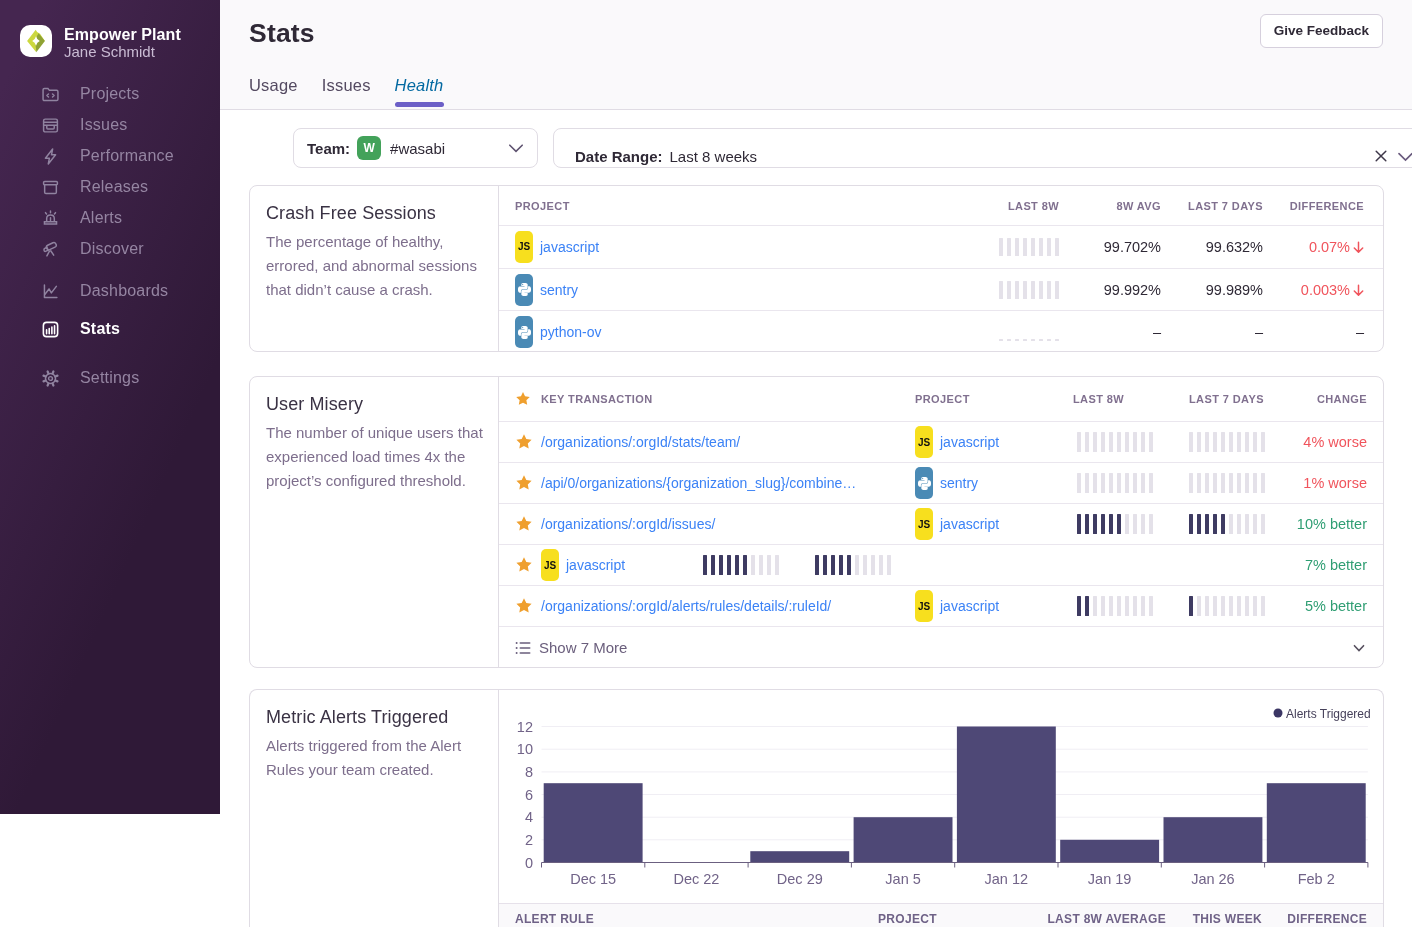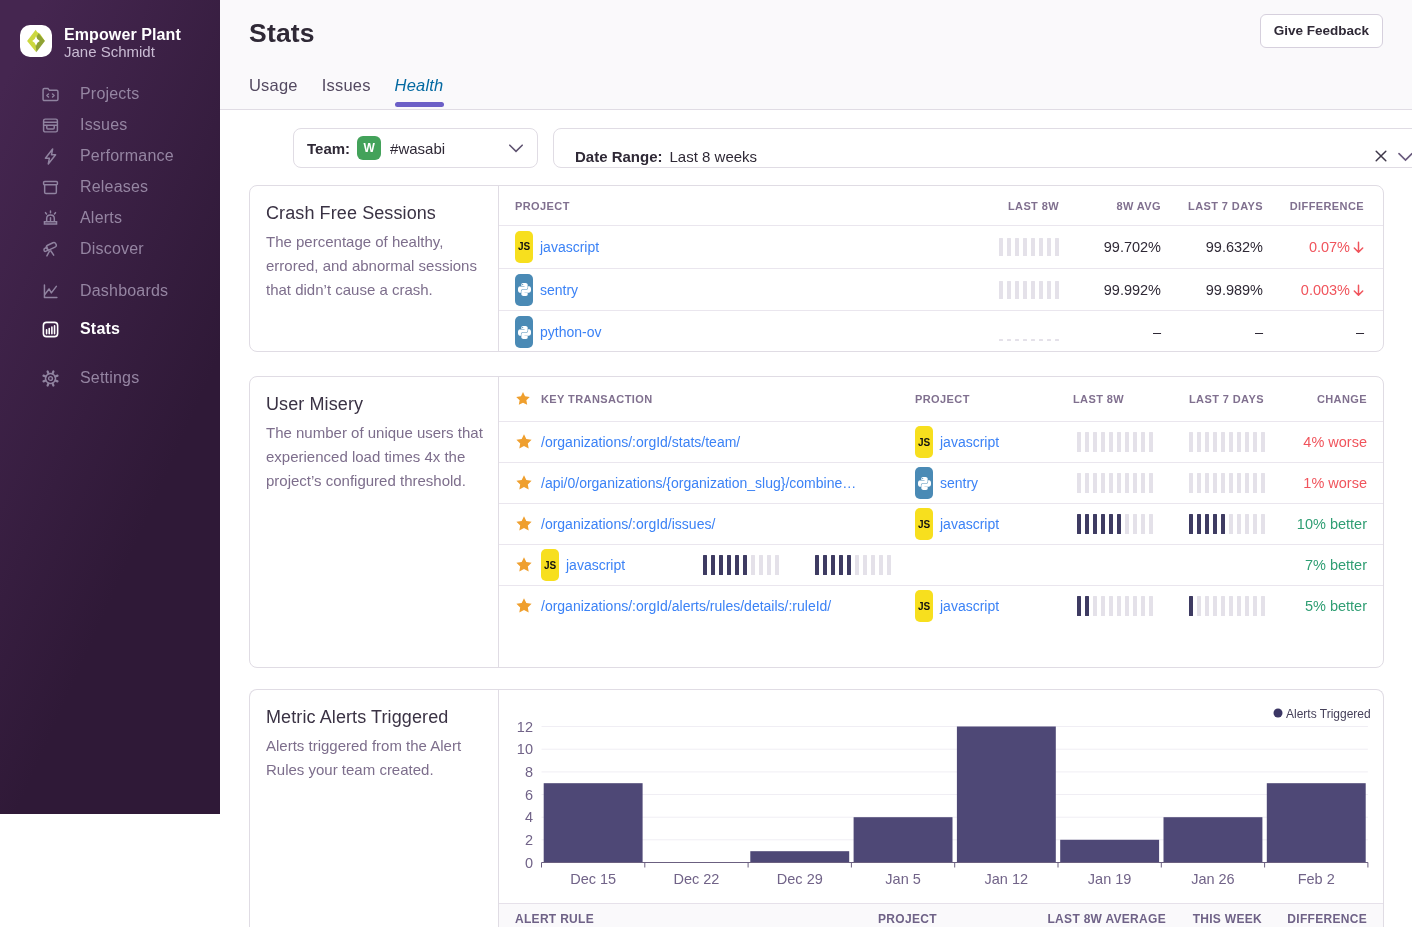--- a/index.html
+++ b/index.html
@@ -528,20 +528,37 @@
                 <i></i>
                 <i></i>
                 <i></i>
                 <i></i>
                 <i></i>
                 <i></i>
                 <i></i>
               </span>
             </div>
           <div class="c-chg green">5% better</div>
+        </div>
+        <div class="showmore">
+          <svg width="16" height="16" viewBox="0 0 16 16" style="margin-right:8px;">
+              <g fill="#6a5e7c">
+                <circle cx="1.6" cy="3" r="1"></circle>
+                <circle cx="1.6" cy="8" r="1"></circle>
+                <circle cx="1.6" cy="13" r="1"></circle>
+                <rect x="4.5" y="2.2" width="11" height="1.6" rx="0.8"></rect>
+                <rect x="4.5" y="7.2" width="11" height="1.6" rx="0.8"></rect>
+                <rect x="4.5" y="12.2" width="11" height="1.6" rx="0.8"></rect>
+              </g>
+            </svg>
+          Show 7 More
+          <span class="spacer"></span>
+          <svg width="16" height="16" viewBox="0 0 14 14" fill="none" stroke="#57505f" stroke-width="1.4" stroke-linecap="round">
+              <path d="M3 5 L7 9.2 L11 5"></path>
+            </svg>
         </div>
       </div>
     </div>
 
     <div class="panel p3" style="top:578px;">
       <div class="pleft">
         <h2>Metric Alerts Triggered</h2>
         <p>Alerts triggered from the Alert Rules your team created.</p>
       </div>
       <div class="ptable" style="position:relative;">

